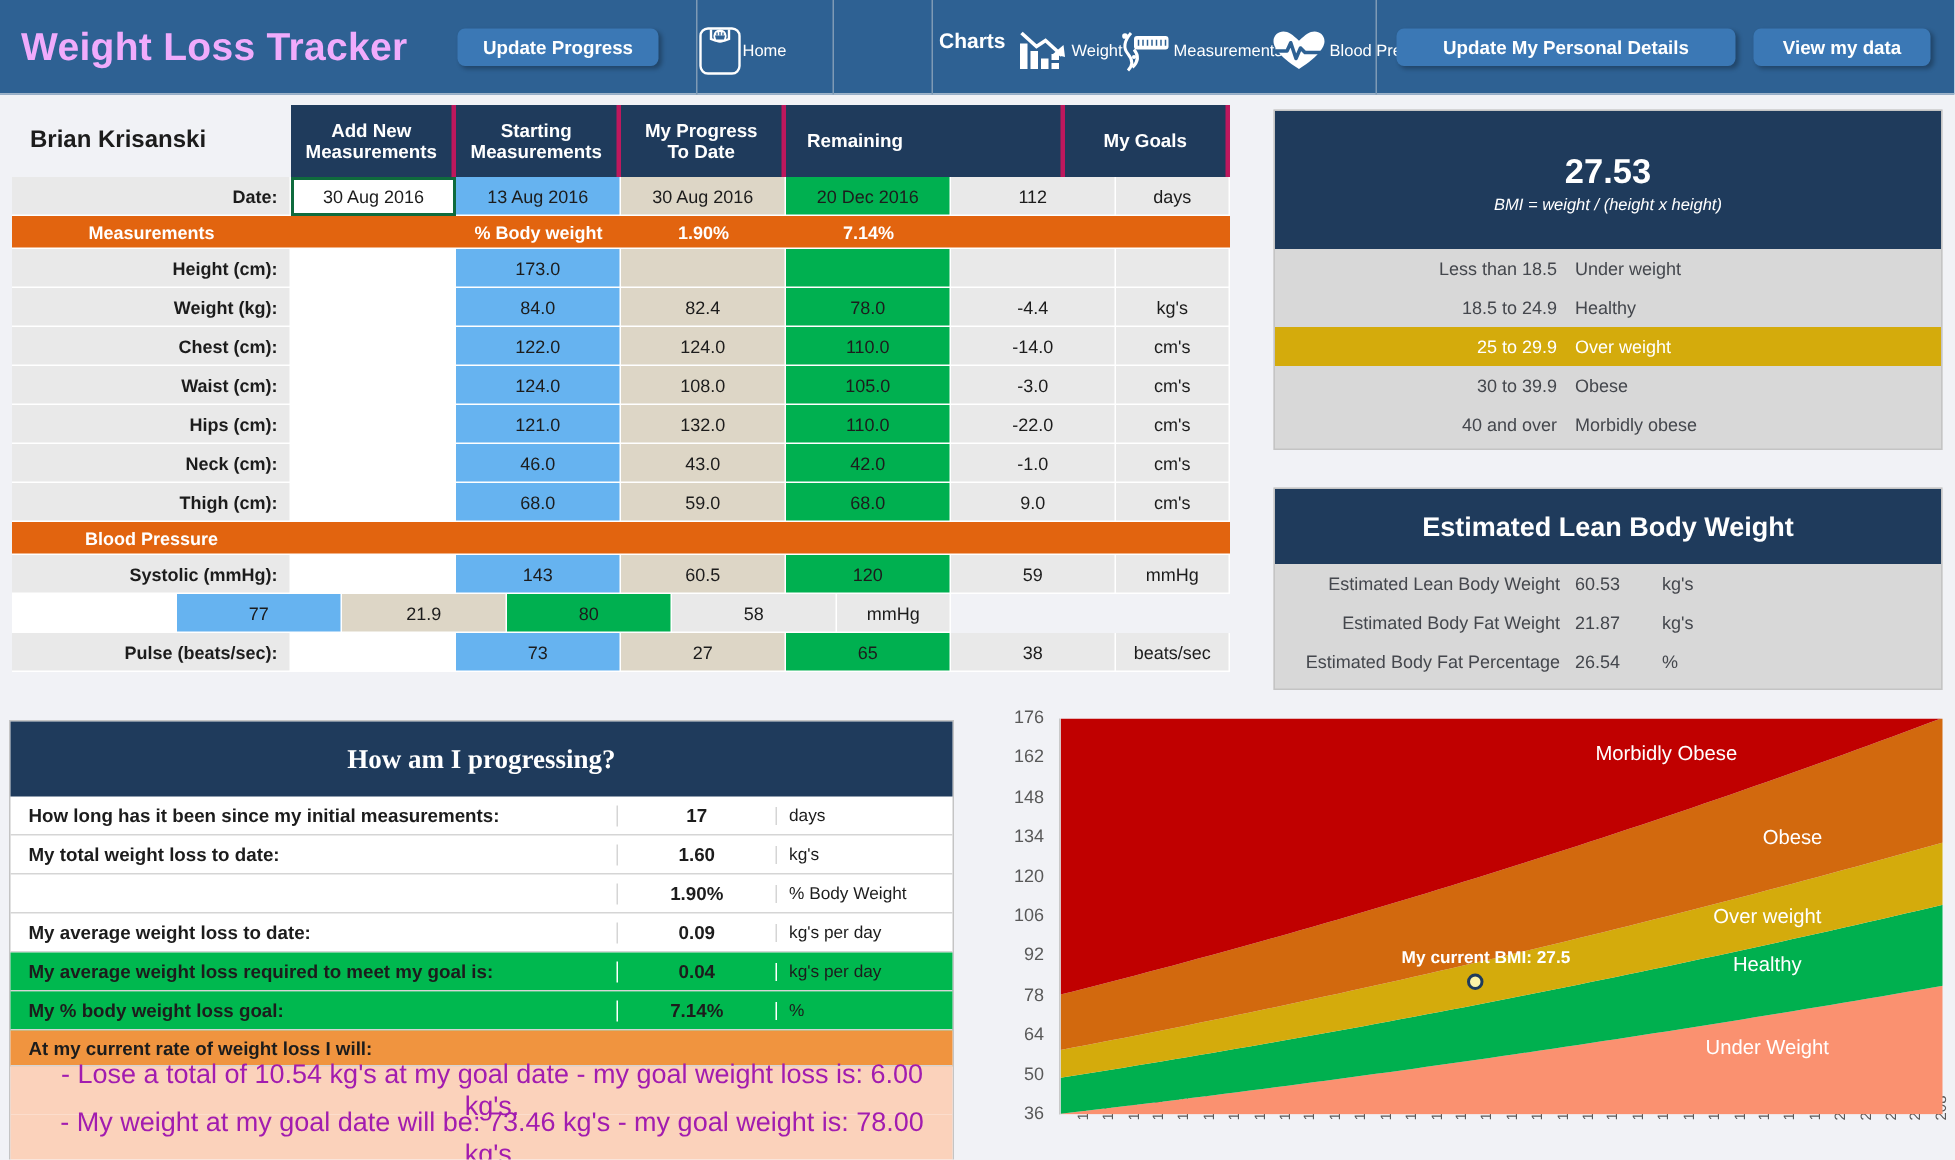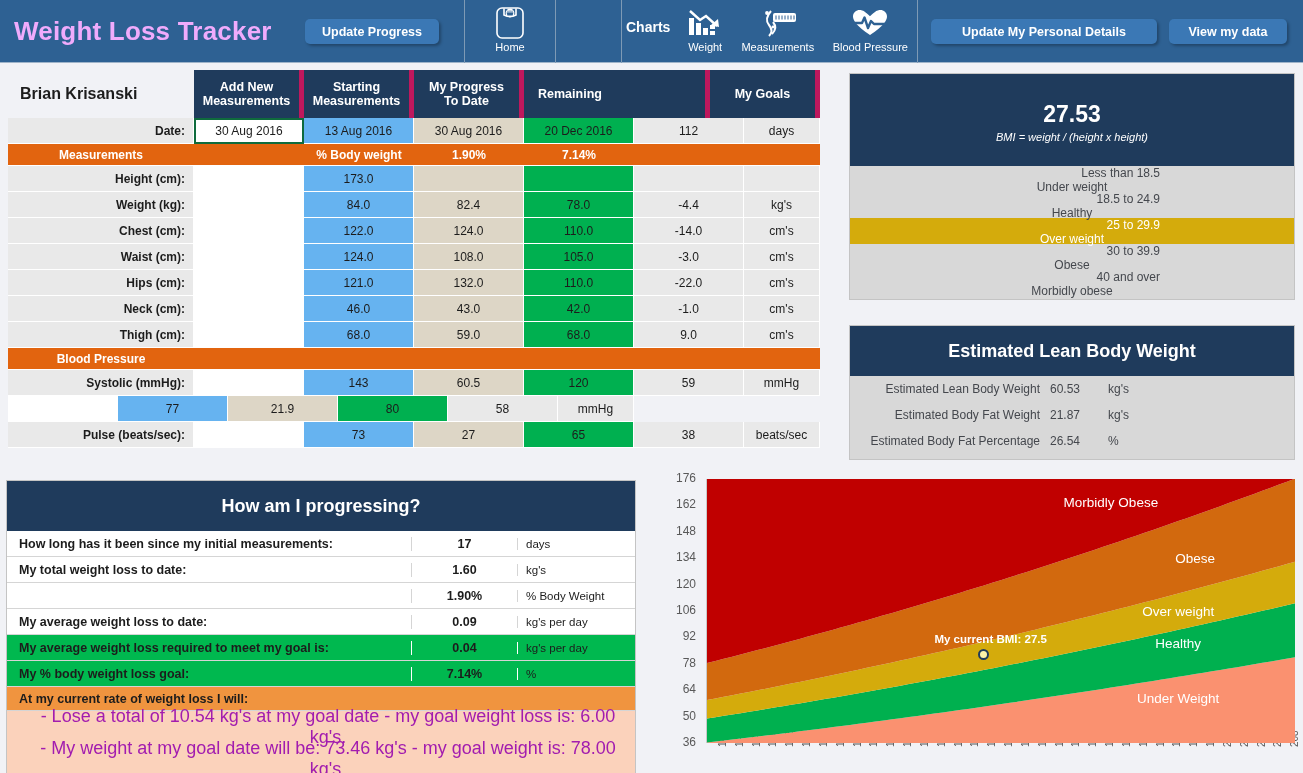--- a/index.html
+++ b/index.html
@@ -35,21 +35,21 @@
   #btn-view-data      { position:absolute; left:1169px; top:19px; width:118px; height:25px; }
 
   .navgroup {
     position:absolute; top:0; height:63px;
     border-left:1px solid #7e9ab5; border-right:1px solid #7e9ab5;
     display:flex; align-items:flex-start;
   }
   #nav-home  { left:464px; width:92px; }
   #nav-charts{ left:621px; width:297px; padding-left:4px; }
   .navitem {
-    display:flex; flex-direction:column; align-items:center; justify-content:flex-start;
+    display:flex; flex-direction:row; align-items:center; justify-content:flex-start;
     height:63px; cursor:pointer; padding-top:5px;
   }
   .navitem .ico { height:36px; display:flex; align-items:center; justify-content:center; }
   .navitem .lbl { color:#fff; font-size:11px; margin-top:0px; white-space:nowrap; }
   .charts-word {
     color:#fff; font-size:14px; font-weight:bold; align-self:center;
     margin-top:-10px; margin-right:8px; white-space:nowrap;
   }
 
   
@@ -66,21 +66,21 @@
   .c-start { width:110px; background:#66b3f0; }
   .c-prog  { width:110px; background:#ddd6c6; }
   .c-goal  { width:110px; background:#00b050; }
   .c-rem   { width:110px; background:#e9e9e9; }
   .c-unit  { width:76px; background:#e9e9e9; }
 
   .hdr-row { display:flex; width:812px; }
   .hcell {
     background:#1f3b5c; color:#ffffff; font-size:12.5px; font-weight:bold;
     height:48px; display:flex; align-items:center; justify-content:center;
-    text-align:center; line-height:1.12; border-right:5px solid #be185d;
+    text-align:center; line-height:1.12; border-right:3px solid #be185d;
   }
   .hname {
     width:186px; background:transparent; color:#1c1c1c; font-size:16px; font-weight:bold;
     height:48px; display:flex; align-items:center; padding-left:12px; border:0;
   }
   .hdr-rem { width:186px; justify-content:flex-start; padding-left:14px; text-align:left; }
 
   .date-row .c-new {
     background:#ffffff; border:2px solid #0f6b3d; height:26px;
     box-shadow: 2px 2px 0 0 rgba(0,0,0,0.0);
@@ -100,38 +100,38 @@
   .panel { position:absolute; background:#d8d8d8; border:1px solid #c4c4c4; }
   .panel-head {
     background:#1f3b5c; color:#ffffff; text-align:center;
     display:flex; flex-direction:column; align-items:center; justify-content:center;
   }
   #bmi-panel { left:849px; top:73px; width:446px; height:227px; }
   #bmi-panel .panel-head { height:92px; width:100%; }
   .bmi-title { font-size:19px; font-weight:bold; }
   .bmi-value { font-size:23px; font-weight:bold; margin-top:3px; }
   .bmi-formula { font-size:11px; font-style:italic; margin-top:3px; }
-  .bmi-row { display:flex; height:26px; align-items:center; font-size:12px; color:#44474d;flex-direction:column; }
+  .bmi-row { display:flex; height:26px; align-items:center; font-size:12px; color:#44474d; }
   .bmi-row .rng { width:200px; text-align:right; padding-right:12px; }
   .bmi-row .cat { flex:1; text-align:left; }
   .bmi-row.active { background:#d4ab0c; color:#ffffff; }
 
   
   #lean-panel { left:849px; top:325px; width:446px; height:135px; }
   #lean-panel .panel-head { height:50px; width:100%; }
   .lean-title { font-size:18px; font-weight:bold; }
   .lean-row { display:flex; height:26px; align-items:center; font-size:12px; color:#44474d; }
   .lean-row .lbl { width:200px; text-align:right; padding-right:10px; }
   .lean-row .val { width:58px; text-align:left; }
   .lean-row .unit{ flex:1; text-align:left; }
 
   
   #prog-panel { position:absolute; left:6px; top:480px; width:630px; background:#ffffff;
     border:1px solid #c4c4c4; }
-  #prog-panel .panel-head { height:50px; width:100%; }
+  #prog-panel .panel-head { height:50px; width:100%;font-family:Liberation Serif, serif; }
   .prog-title { font-size:18px; font-weight:bold; }
   .prow { display:flex; height:26px; align-items:center; font-size:12.5px; color:#1c1c1c;
     border-bottom:1px solid #d5d5d5; }
   .prow .q { flex:1; padding-left:12px; font-weight:bold; }
   .prow .v { width:106px; text-align:center; font-weight:bold; border-left:1px solid #d5d5d5; }
   .prow .u { width:118px; padding-left:8px; border-left:1px solid #d5d5d5; font-weight:normal; font-size:11.5px;}
   .prow.green { background:#00b84f; }
   .prow.green .q, .prow.green .v, .prow.green .u { border-color:#ffffff; }
   .prow.orange { background:#f0943f; height:24px; }
   .prow.orange .q { font-weight:bold; }

